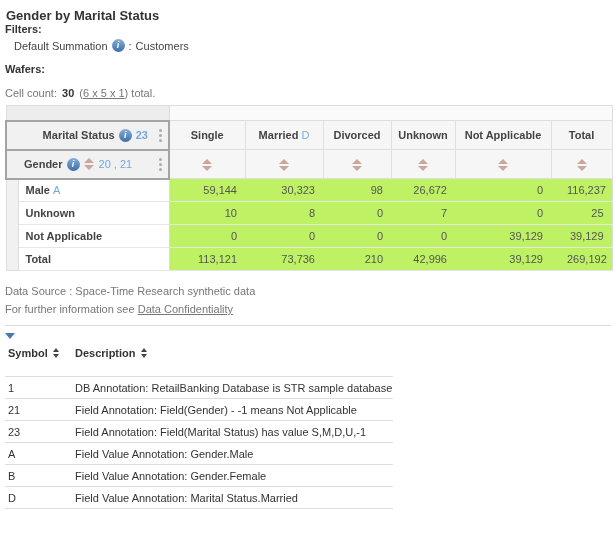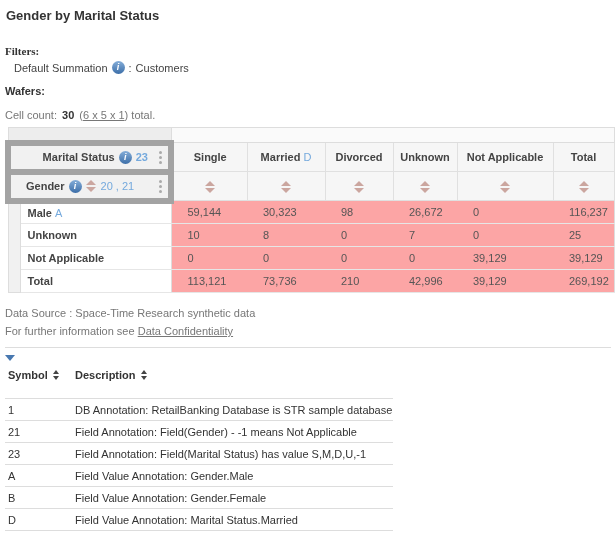--- a/index.html
+++ b/index.html
@@ -7,21 +7,21 @@
   body {
     font-family: "Liberation Sans", sans-serif;
     font-size: 11px;
     color: #444;
     padding: 8px 5px 0 5px;
   }
 
   
   .page-title { font-size: 13px; font-weight: bold; color: #333; margin-left: 1px; }
   .section-label { font-weight: bold; color: #333; }
-  .filters-label { margin-top: 22px; font-family: Liberation Serif, serif; }
+  .filters-label { margin-top: 0; }
   .filter-line { margin: 4px 0 0 9px; color: #444; display: flex; align-items: center; }
   .wafers-label { margin-top: 11px; }
   .cellcount-line { margin-top: 12px; color: #777; }
   .cellcount-line b { color: #333; margin: 0 2px; }
   .plain-link { color: #777; text-decoration: underline; cursor: pointer; }
 
   
   .info-icon {
     display: inline-block; width: 13px; height: 13px; border-radius: 50%;
     background: linear-gradient(#85aed9, #3c6ea8);
@@ -41,29 +41,29 @@
   .blue-note { color: #74a9dd; }
 
   
   .main-table { border-collapse: collapse; margin-top: 6px; width: 606px; table-layout: fixed; }
   .main-table td { font-size: 11px; }
   .main-table { border: 1px solid #ddd; }
 
   .strip-left  { background: #ededed; border-right: 1px solid #ddd; border-bottom: 1px solid #ddd; height: 15px; }
   .strip-right { background: #fafafa; border-bottom: 1px solid #ddd; }
 
-  .dim-cell { background: #f1f1f1; border: 6px solid #a3a3a3; height: 29px; padding: 0 4px 0 6px; font-weight: bold; color: #444; }
+  .dim-cell { background: #f1f1f1; border: 2px solid #a3a3a3; height: 29px; padding: 0 4px 0 6px; font-weight: bold; color: #444; }
   .dim-flex { display: flex; align-items: center; width: 100%; }
   .col-head { background: #f6f6f6; border: 1px solid #e0e0e0; text-align: center; font-weight: bold; color: #444; height: 23px; }
   .sort-cell { background: #f6f6f6; border: 1px solid #e0e0e0; text-align: center; height: 29px; }
   .sort-cell .sort-arrows { vertical-align: middle; }
 
   .indent-cell { background: #f1f1f1; border-right: 1px solid #ddd; }
   .row-label { font-weight: bold; color: #444; border-bottom: 1px solid #e6e6e6; border-right: 1px solid #ddd; padding-left: 7px; height: 23px; background: #fff; }
-  .val-cell { padding-right: 8px; color: #555; border-bottom: 1px solid #e6e6e6; background: #fca5a5; padding-left: 16px; }
+  .val-cell { text-align: right; padding-right: 8px; color: #555; border-bottom: 1px solid #e6e6e6; background: #bef264; padding-left: 16px; }
 
   
   .datasource { margin-top: 14px; color: #777; }
   .furtherinfo { margin-top: 6px; color: #777; }
   .divider { border: none; border-top: 1px solid #ddd; margin: 10px 0 0 0; }
 
   .anno-heading { margin-top: 7px; display: flex; align-items: center; cursor: pointer; }
   .tri-down { width: 0; height: 0; border-left: 5px solid transparent; border-right: 5px solid transparent; border-top: 6px solid #4878b0; margin-right: 5px; }
   .anno-heading span { font-weight: bold; color: #333; }
 

